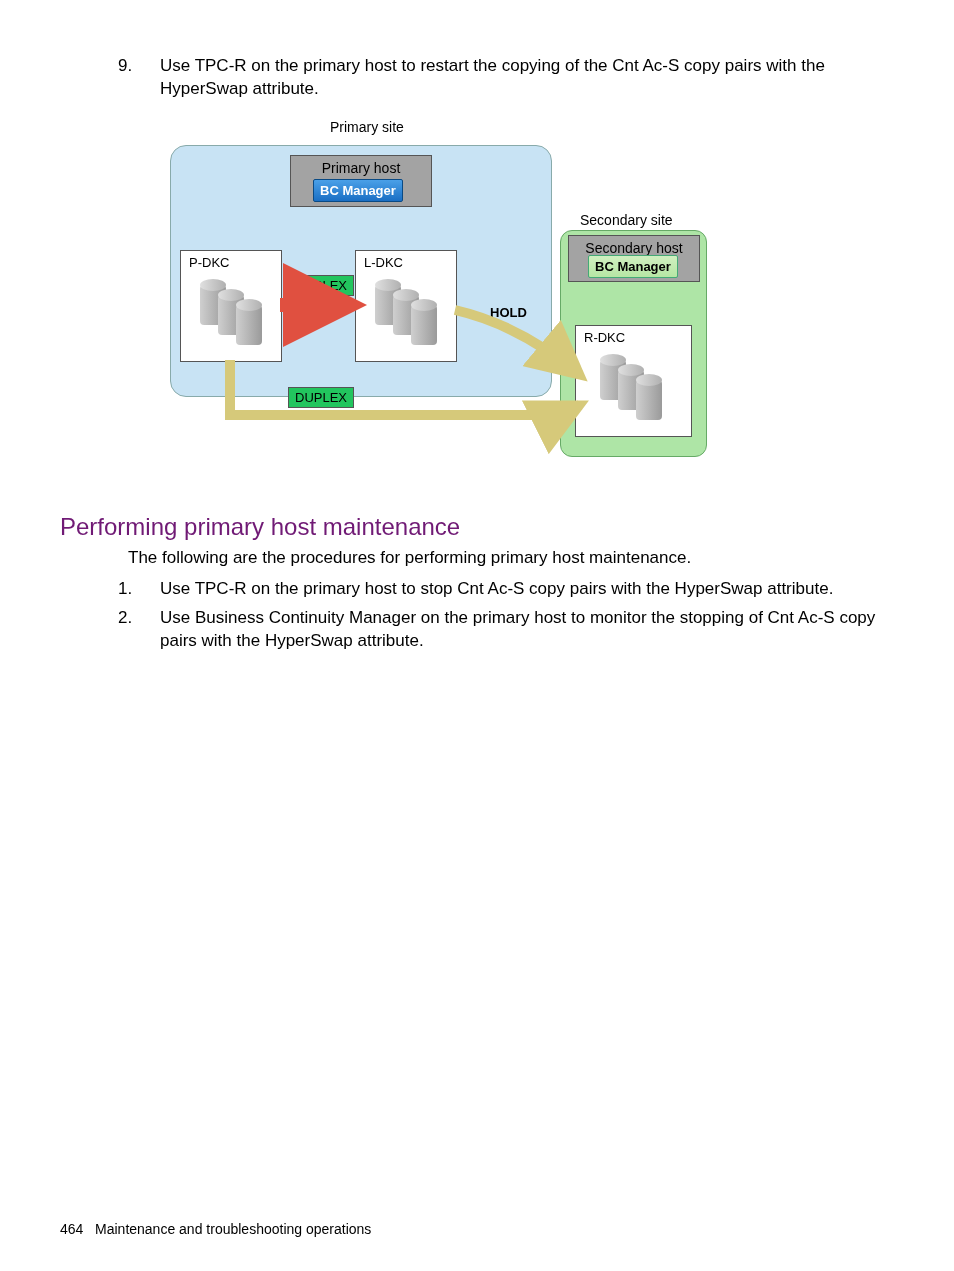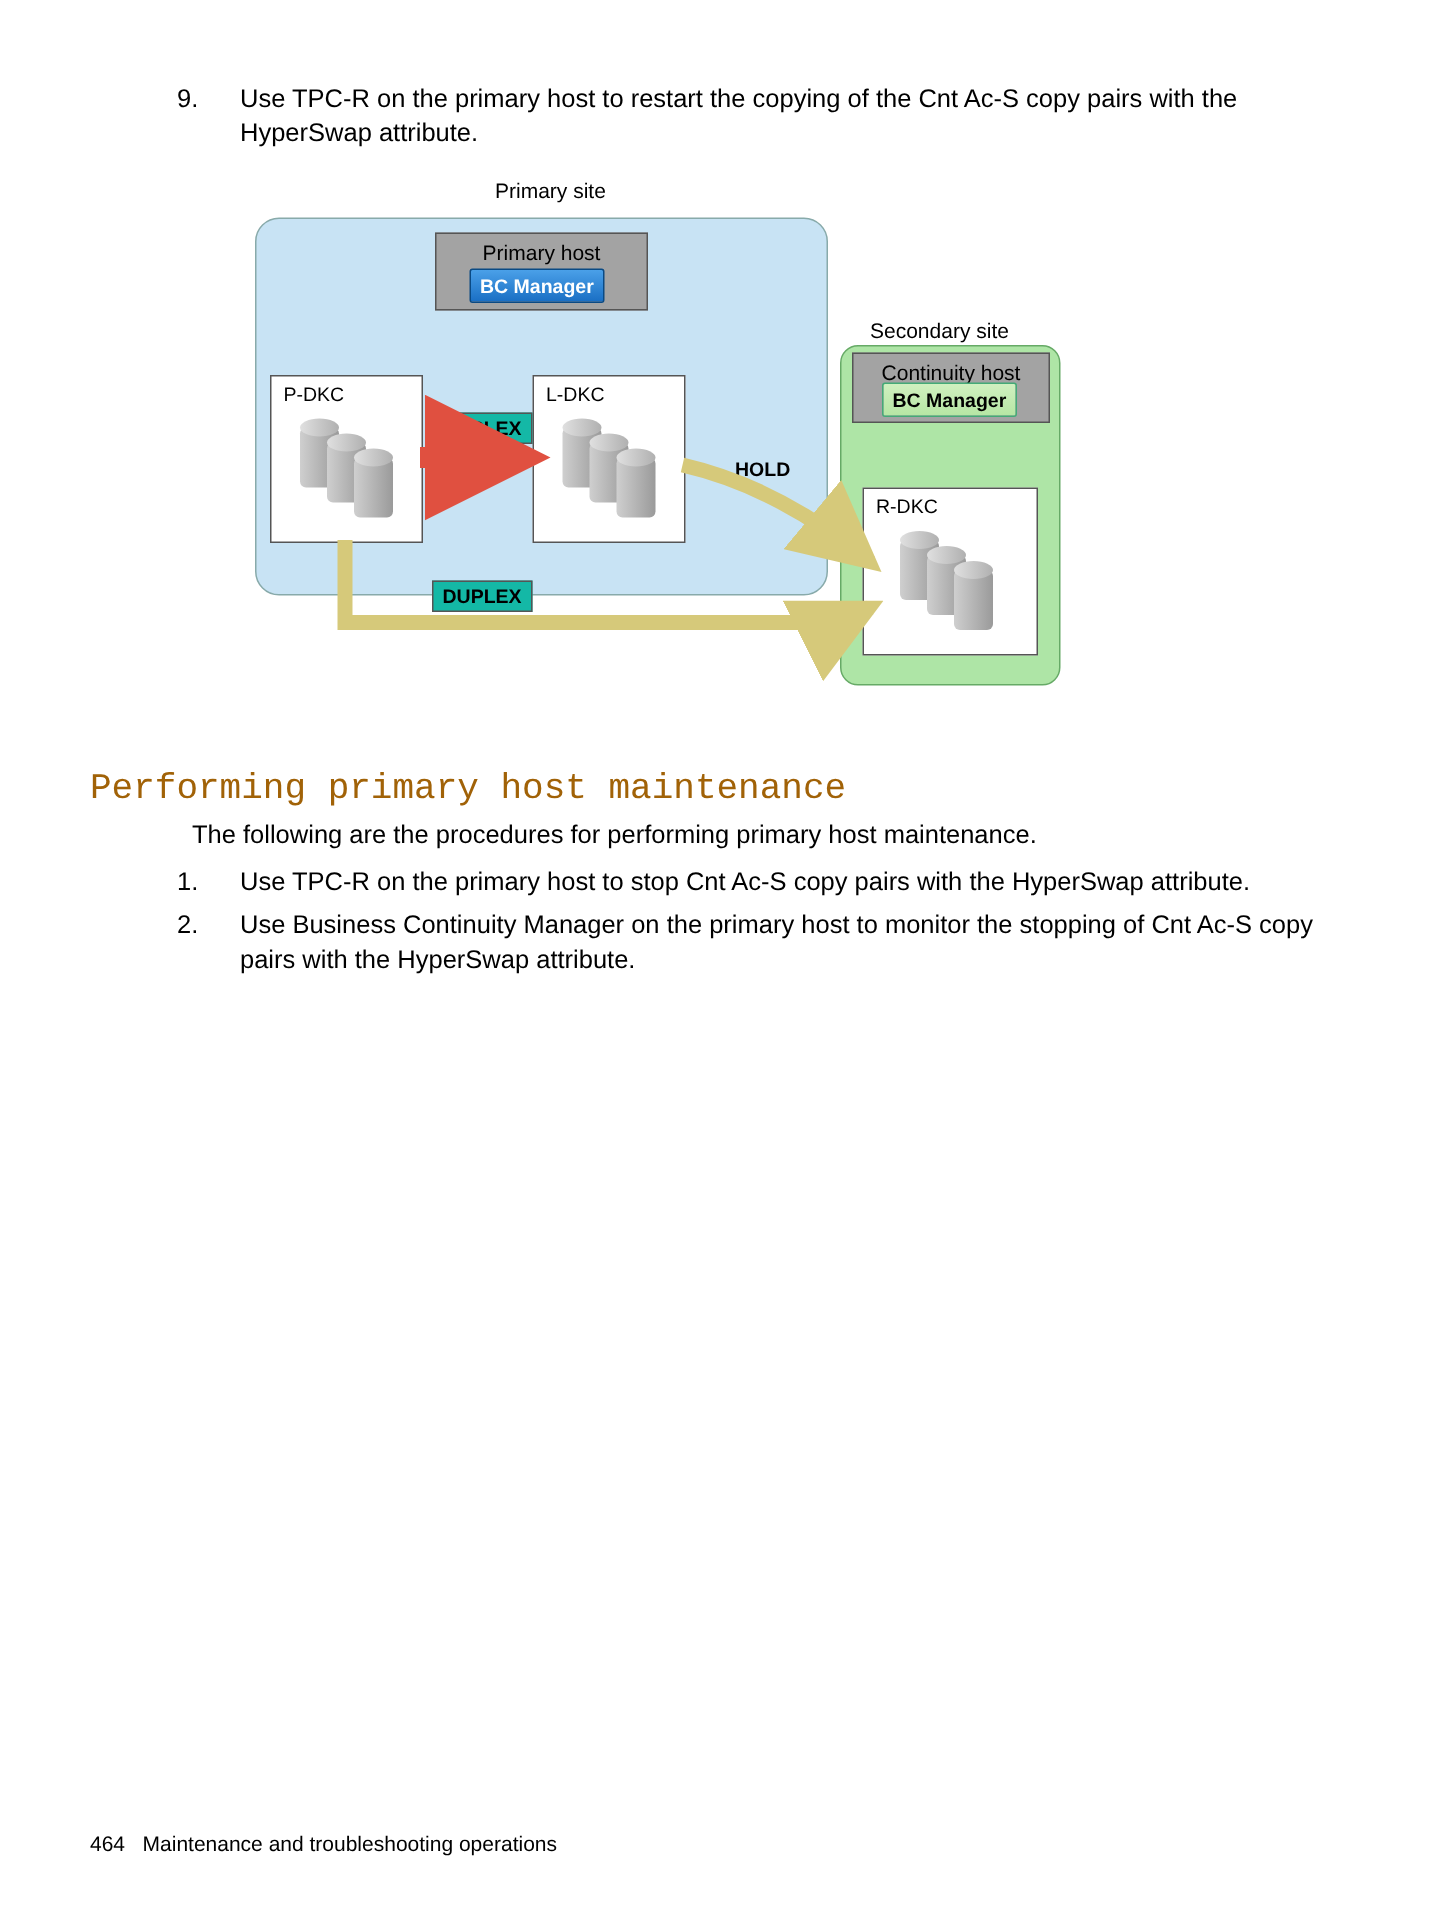--- a/index.html
+++ b/index.html
@@ -33,25 +33,24 @@
     flex: 1;
   }
   .indent-para {
     margin-left: 100px;
     font-size: 17px;
     line-height: 1.35;
     margin-top: 6px;
     margin-bottom: 6px;
   }
   h2.section {
-    color: #a16207;
+    color: #701a75;
     font-weight: normal;
     font-size: 24px;
     margin: 28px 0 6px 0;
-    font-family: Liberation Mono, monospace;
   }
   h3.subsection {
     color: #0073a8;
     font-weight: normal;
     font-size: 18px;
     margin: 14px 0 6px 0;
   }
   .body-para {
     margin-left: 68px;
     font-size: 17px;
@@ -135,23 +134,23 @@
   }
   .cyl .top {
     position:absolute; left:0; top:-6px;
     width:26px; height:12px;
     background: linear-gradient(to right,#e0e0e0,#b0b0b0);
     border-radius: 50%;
   }
   .duplex-box {
     position:absolute;
     border:1px solid #555;
-    background:#14b8a6;
+    background:#22c55e;
     font-size:13px;
-    font-weight:bold;
+    font-weight:normal;
     padding:2px 6px;
   }
   
   svg.arrows {
     position:absolute; left:0; top:0;
     width:100%; height:100%;
     pointer-events:none;
   }
 </style>
 </head>
@@ -171,21 +170,21 @@
     <div class="primary-box"></div>
     <div class="secondary-box"></div>
 
     <div class="host-box" style="left:130px; top:40px; width:140px; height:50px;">
       <div class="lbl" style="position:relative; left:0; top:4px; text-align:center; width:100%;">Primary host</div>
     </div>
     <div class="bc-badge" style="left:153px; top:64px;">BC Manager</div>
 
     <div class="lbl" style="left:420px; top:97px;">Secondary site</div>
     <div class="host-box" style="left:408px; top:120px; width:130px; height:45px;">
-      <div class="lbl" style="position:relative; left:0; top:4px; width:100%; text-align:center;">Continuity host</div>
+      <div class="lbl" style="position:relative; left:0; top:4px; width:100%; text-align:center;">Secondary host</div>
     </div>
     <div class="bc-badge" style="left:428px; top:140px; background:linear-gradient(#d0f0c0,#b6e6a4); color:#000; border:1px solid #4a7;">BC Manager</div>
 
     <div class="dkc-box" style="left:20px; top:135px; width:100px; height:110px;">
       <div class="dkc-label">P-DKC</div>
     </div>
     <div class="cyl" style="left:40px; top:170px;">
         <div class="top"></div>
         <div class="body"></div>
       </div>

